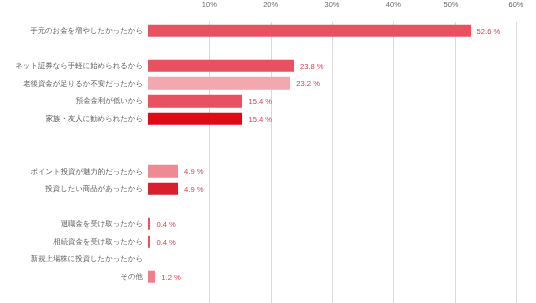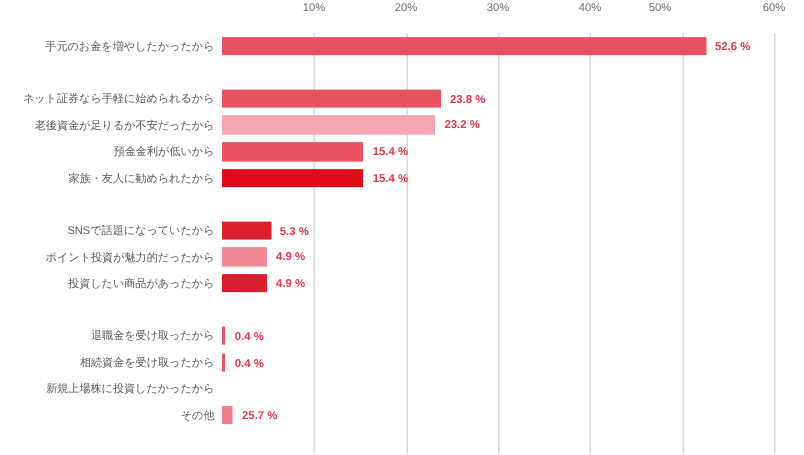--- a/index.html
+++ b/index.html
@@ -68,37 +68,37 @@
     left:148px;
     height:12.5px;
     top:50%;
     transform:translateY(-50%);
   }
   .val{
     position:absolute;
     top:50%;
     transform:translateY(-50%);
     font-size:7.6px;
-    font-weight:bold;
+    font-weight:normal;
     color:#e2384a;
     white-space:nowrap;
     letter-spacing:0px;
   }
 </style>
 </head>
 <body>
 
 <div id="chart">
 
   <div class="axis-top">
       <div class="tick" style="left: 61.3333px;">10%</div>
       <div class="tick" style="left: 122.667px;">20%</div>
       <div class="tick" style="left: 184px;">30%</div>
       <div class="tick" style="left: 245.333px;">40%</div>
-      <div class="tick" style="left: 292px;">50%</div>
+      <div class="tick" style="left: 303px;">50%</div>
       <div class="tick" style="left: 368px;">60%</div>
     </div>
   <div class="plot">
       <div class="grid" style="left: 61.3333px;"></div>
       <div class="grid" style="left: 122.667px;"></div>
       <div class="grid" style="left: 184px;"></div>
       <div class="grid" style="left: 245.333px;"></div>
       <div class="grid" style="left: 306.667px;"></div>
       <div class="grid" style="left: 368px;"></div>
     </div>
@@ -121,25 +121,20 @@
     <div class="row" style="top: 92.25px;">
       <div class="row-label">預金金利が低いから</div>
       <div class="bar" style="width: 94.4533px; background: rgb(232, 81, 95);"></div>
       <div class="val" style="left: 248.453px; color: rgb(226, 56, 74);">15.4 %</div>
     </div>
     <div class="row" style="top: 109.812px;">
       <div class="row-label">家族・友人に勧められたから</div>
       <div class="bar" style="width: 94.4533px; background: rgb(224, 10, 23);"></div>
       <div class="val" style="left: 248.453px; color: rgb(226, 56, 74);">15.4 %</div>
     </div>
-    <div class="row" style="top: 144.938px;">
-      <div class="row-label">SNSで話題になっていたから</div>
-      <div class="bar" style="width: 32.5067px; background: rgb(221, 32, 48);"></div>
-      <div class="val" style="left: 186.507px; color: rgb(226, 56, 74);">5.3 %</div>
-    </div>
     <div class="row" style="top: 162.5px;">
       <div class="row-label">ポイント投資が魅力的だったから</div>
       <div class="bar" style="width: 30.0533px; background: rgb(239, 138, 148);"></div>
       <div class="val" style="left: 184.053px; color: rgb(226, 56, 74);">4.9 %</div>
     </div>
     <div class="row" style="top: 180.062px;">
       <div class="row-label">投資したい商品があったから</div>
       <div class="bar" style="width: 30.0533px; background: rgb(216, 31, 47);"></div>
       <div class="val" style="left: 184.053px; color: rgb(226, 56, 74);">4.9 %</div>
     </div>
@@ -152,15 +147,15 @@
       <div class="row-label">相続資金を受け取ったから</div>
       <div class="bar" style="width: 2.45333px; background: rgb(232, 81, 95);"></div>
       <div class="val" style="left: 156.453px; color: rgb(226, 56, 74);">0.4 %</div>
     </div>
     <div class="row" style="top: 250.312px;">
       <div class="row-label">新規上場株に投資したかったから</div>
     </div>
     <div class="row" style="top: 267.875px;">
       <div class="row-label">その他</div>
       <div class="bar" style="width: 7.36px; background: rgb(239, 127, 139);"></div>
-      <div class="val" style="left: 161.36px; color: rgb(226, 56, 74);">25.7 %</div>
+      <div class="val" style="left: 161.36px; color: rgb(226, 56, 74);">1.2 %</div>
     </div>
   </div>
 
 </body></html>

